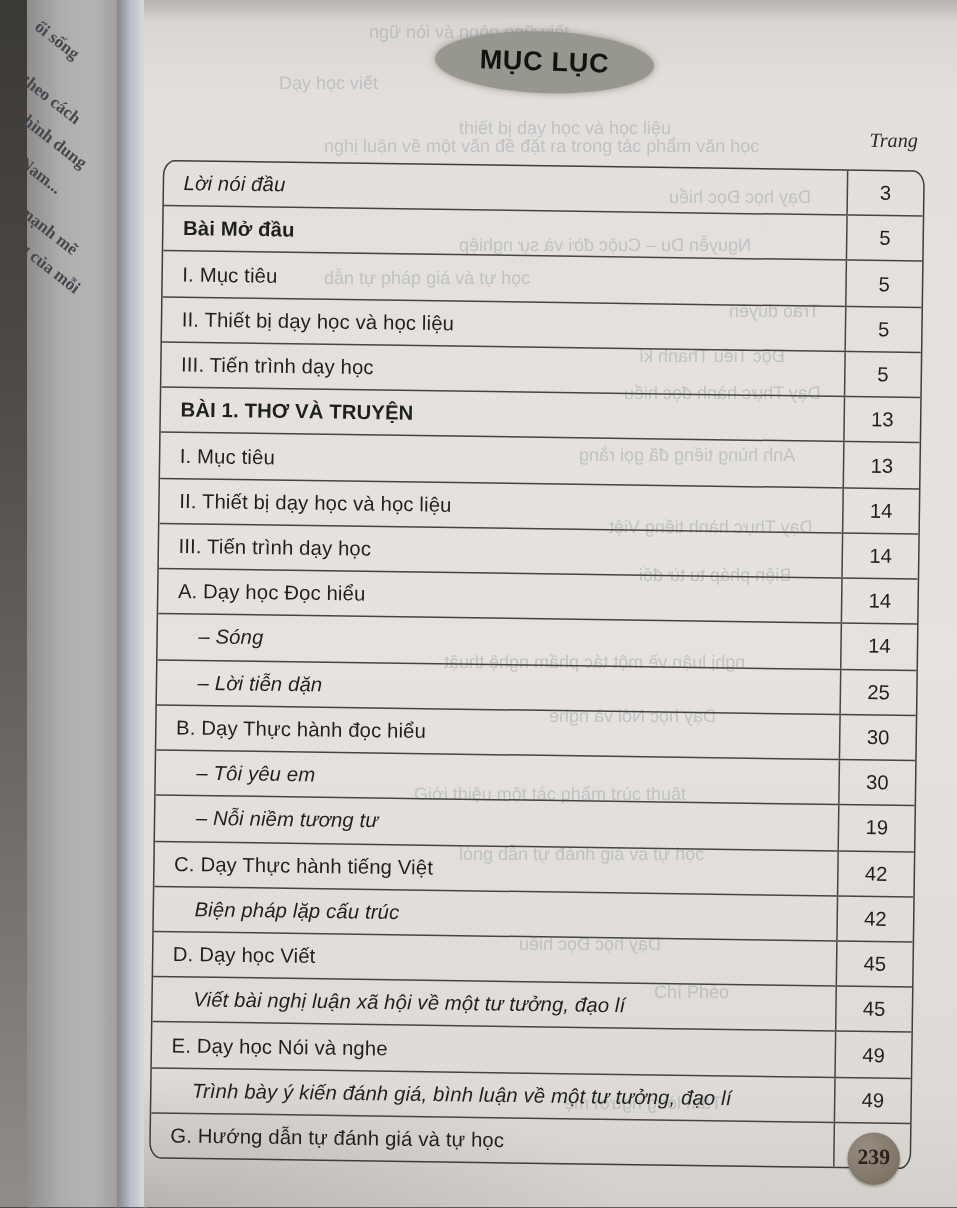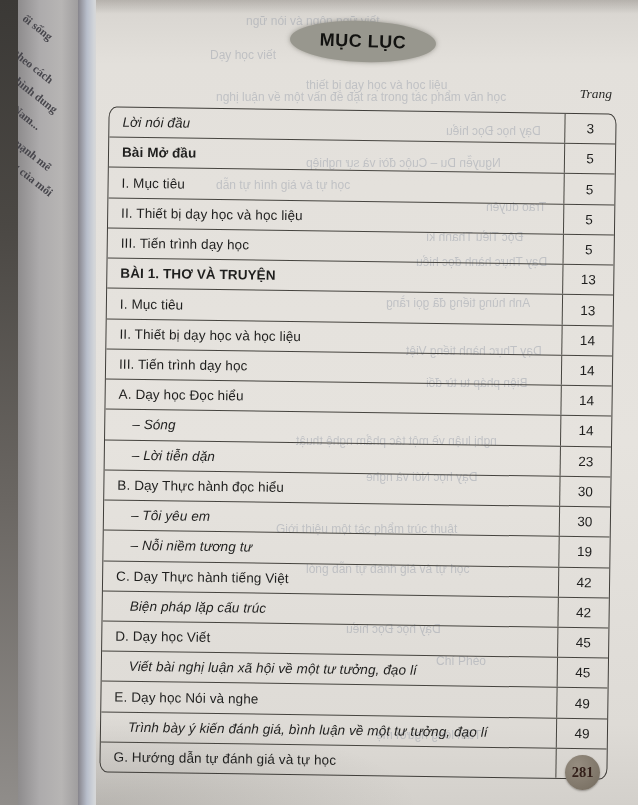--- a/index.html
+++ b/index.html
@@ -57,21 +57,21 @@
   }
 
   
   .ghost {
     position:absolute; white-space:nowrap;
     font-size:12px; color:#8b93a2; opacity:.40; filter:blur(.5px);
     z-index:1;
   }
   .ghost.m { transform:scaleX(-1); }
   .ghost:nth-of-type(1){ top:14px;  left:150px; }
-  .ghost:nth-of-type(2){ top:48px;  left:90px;margin-left:24px;  }
+  .ghost:nth-of-type(2){ top:48px;  left:90px;  }
   .ghost:nth-of-type(3){ top:78px;  left:210px; }
   .ghost:nth-of-type(4){ top:90px;  left:120px; }
   .ghost:nth-of-type(5){ top:124px; left:350px; }
   .ghost:nth-of-type(6){ top:156px; left:210px; }
   .ghost:nth-of-type(7){ top:178px; left:120px; }
   .ghost:nth-of-type(8){ top:200px; left:390px; }
   .ghost:nth-of-type(9){ top:230px; left:330px; }
   .ghost:nth-of-type(10){ top:255px; left:320px; }
   .ghost:nth-of-type(11){ top:296px; left:290px; }
   .ghost:nth-of-type(12){ top:344px; left:310px; }
@@ -155,21 +155,21 @@
 
 <div class="paper">
 
   <div id="ghost-layer">
       <div class="ghost">ngữ nói và ngôn ngữ viết</div>
       <div class="ghost">Dạy học viết</div>
       <div class="ghost">thiết bị dạy học và học liệu</div>
       <div class="ghost">nghị luận về một vấn đề đặt ra trong tác phẩm văn học</div>
       <div class="ghost m">Dạy học Đọc hiểu</div>
       <div class="ghost m">Nguyễn Du – Cuộc đời và sự nghiệp</div>
-      <div class="ghost">dẫn tự hình giá và tự học</div>
+      <div class="ghost">dẫn tự pháp giá và tự học</div>
       <div class="ghost m">Trao duyên</div>
       <div class="ghost m">Độc Tiểu Thanh kí</div>
       <div class="ghost m">Dạy Thực hành đọc hiểu</div>
       <div class="ghost m">Anh hùng tiếng đã gọi rằng</div>
       <div class="ghost m">Dạy Thực hành tiếng Việt</div>
       <div class="ghost m">Biện pháp tu từ đối</div>
       <div class="ghost m">nghị luận về một tác phẩm nghệ thuật</div>
       <div class="ghost m">Dạy học Nói và nghe</div>
       <div class="ghost">Giới thiệu một tác phẩm trúc thuật</div>
       <div class="ghost">lòng dẫn tự đánh giá và tự học</div>
@@ -224,21 +224,21 @@
       <div class="toc-row">
         <div class="toc-label">A. Dạy học Đọc hiểu</div>
         <div class="toc-page">14</div>
       </div>
       <div class="toc-row italic indent">
         <div class="toc-label">– Sóng</div>
         <div class="toc-page">14</div>
       </div>
       <div class="toc-row italic indent">
         <div class="toc-label">– Lời tiễn dặn</div>
-        <div class="toc-page">23</div>
+        <div class="toc-page">25</div>
       </div>
       <div class="toc-row">
         <div class="toc-label">B. Dạy Thực hành đọc hiểu</div>
         <div class="toc-page">30</div>
       </div>
       <div class="toc-row italic indent">
         <div class="toc-label">– Tôi yêu em</div>
         <div class="toc-page">30</div>
       </div>
       <div class="toc-row italic indent">
@@ -269,16 +269,16 @@
         <div class="toc-label">Trình bày ý kiến đánh giá, bình luận về một tư tưởng, đạo lí</div>
         <div class="toc-page">49</div>
       </div>
       <div class="toc-row">
         <div class="toc-label">G. Hướng dẫn tự đánh giá và tự học</div>
         <div class="toc-page">53</div>
       </div>
     </div>
 
   <div class="badge">
-    <span>281</span>
+    <span>239</span>
   </div>
 
 </div>
 
 </body></html>

